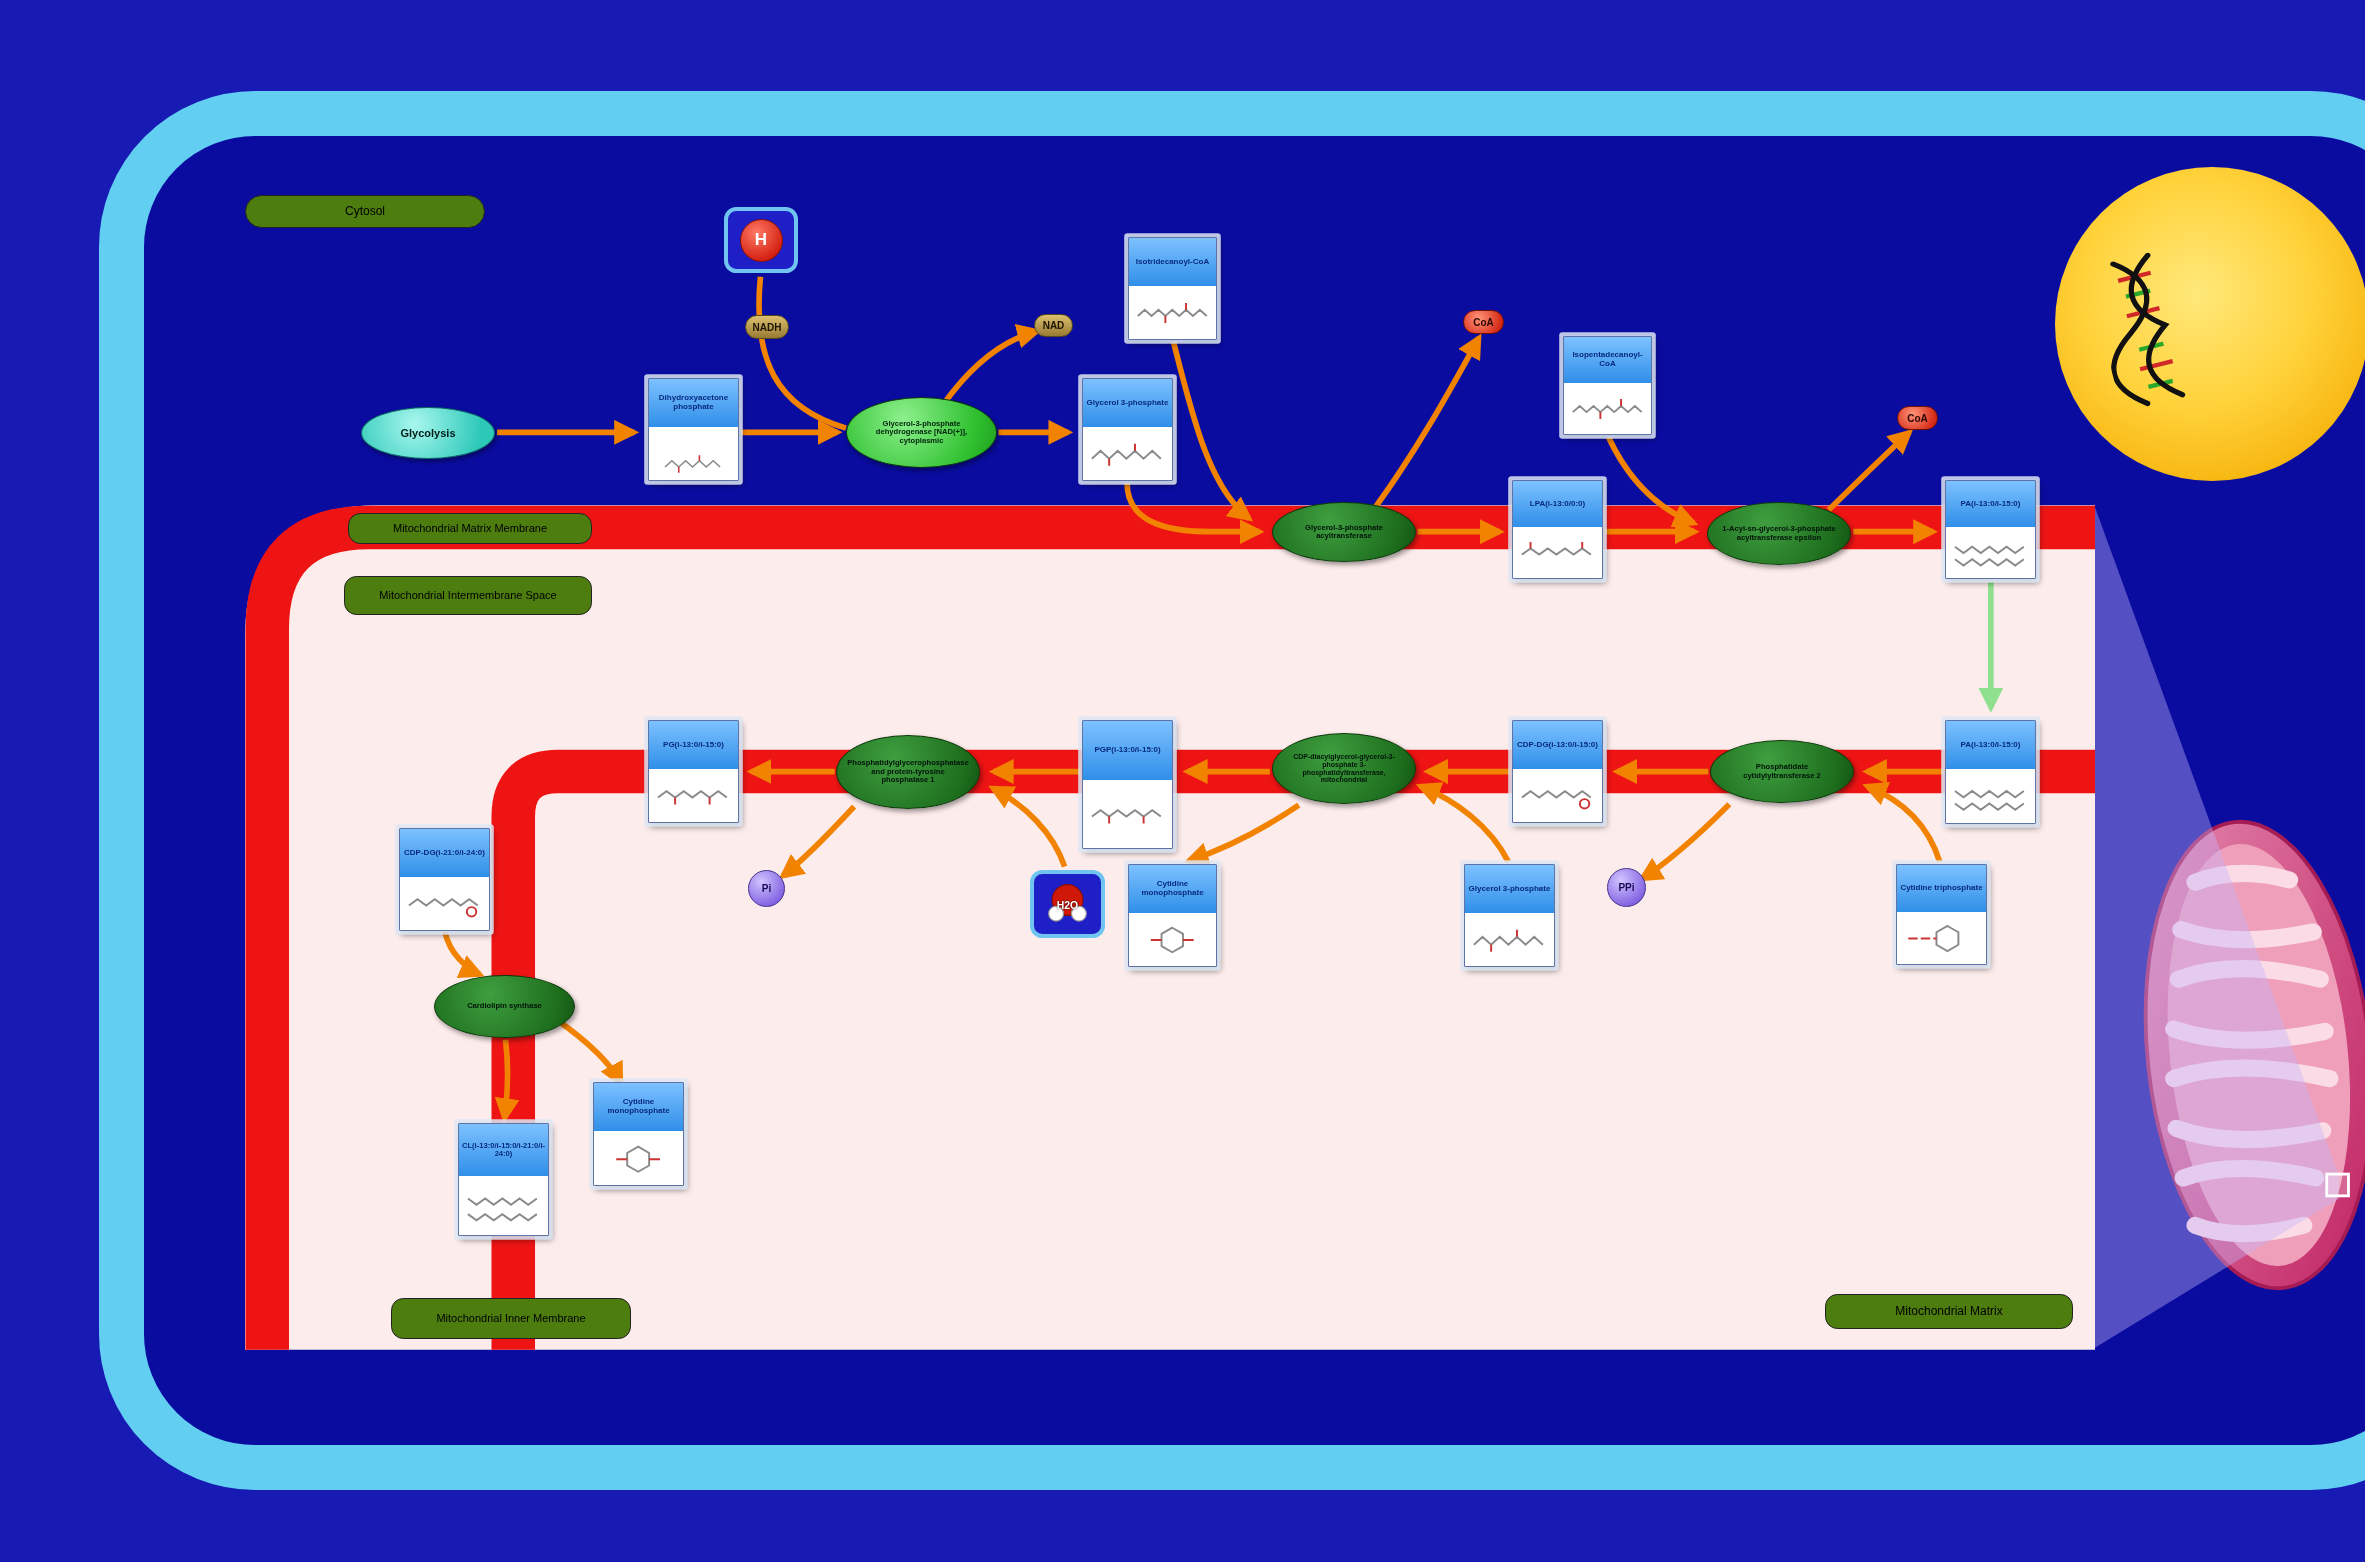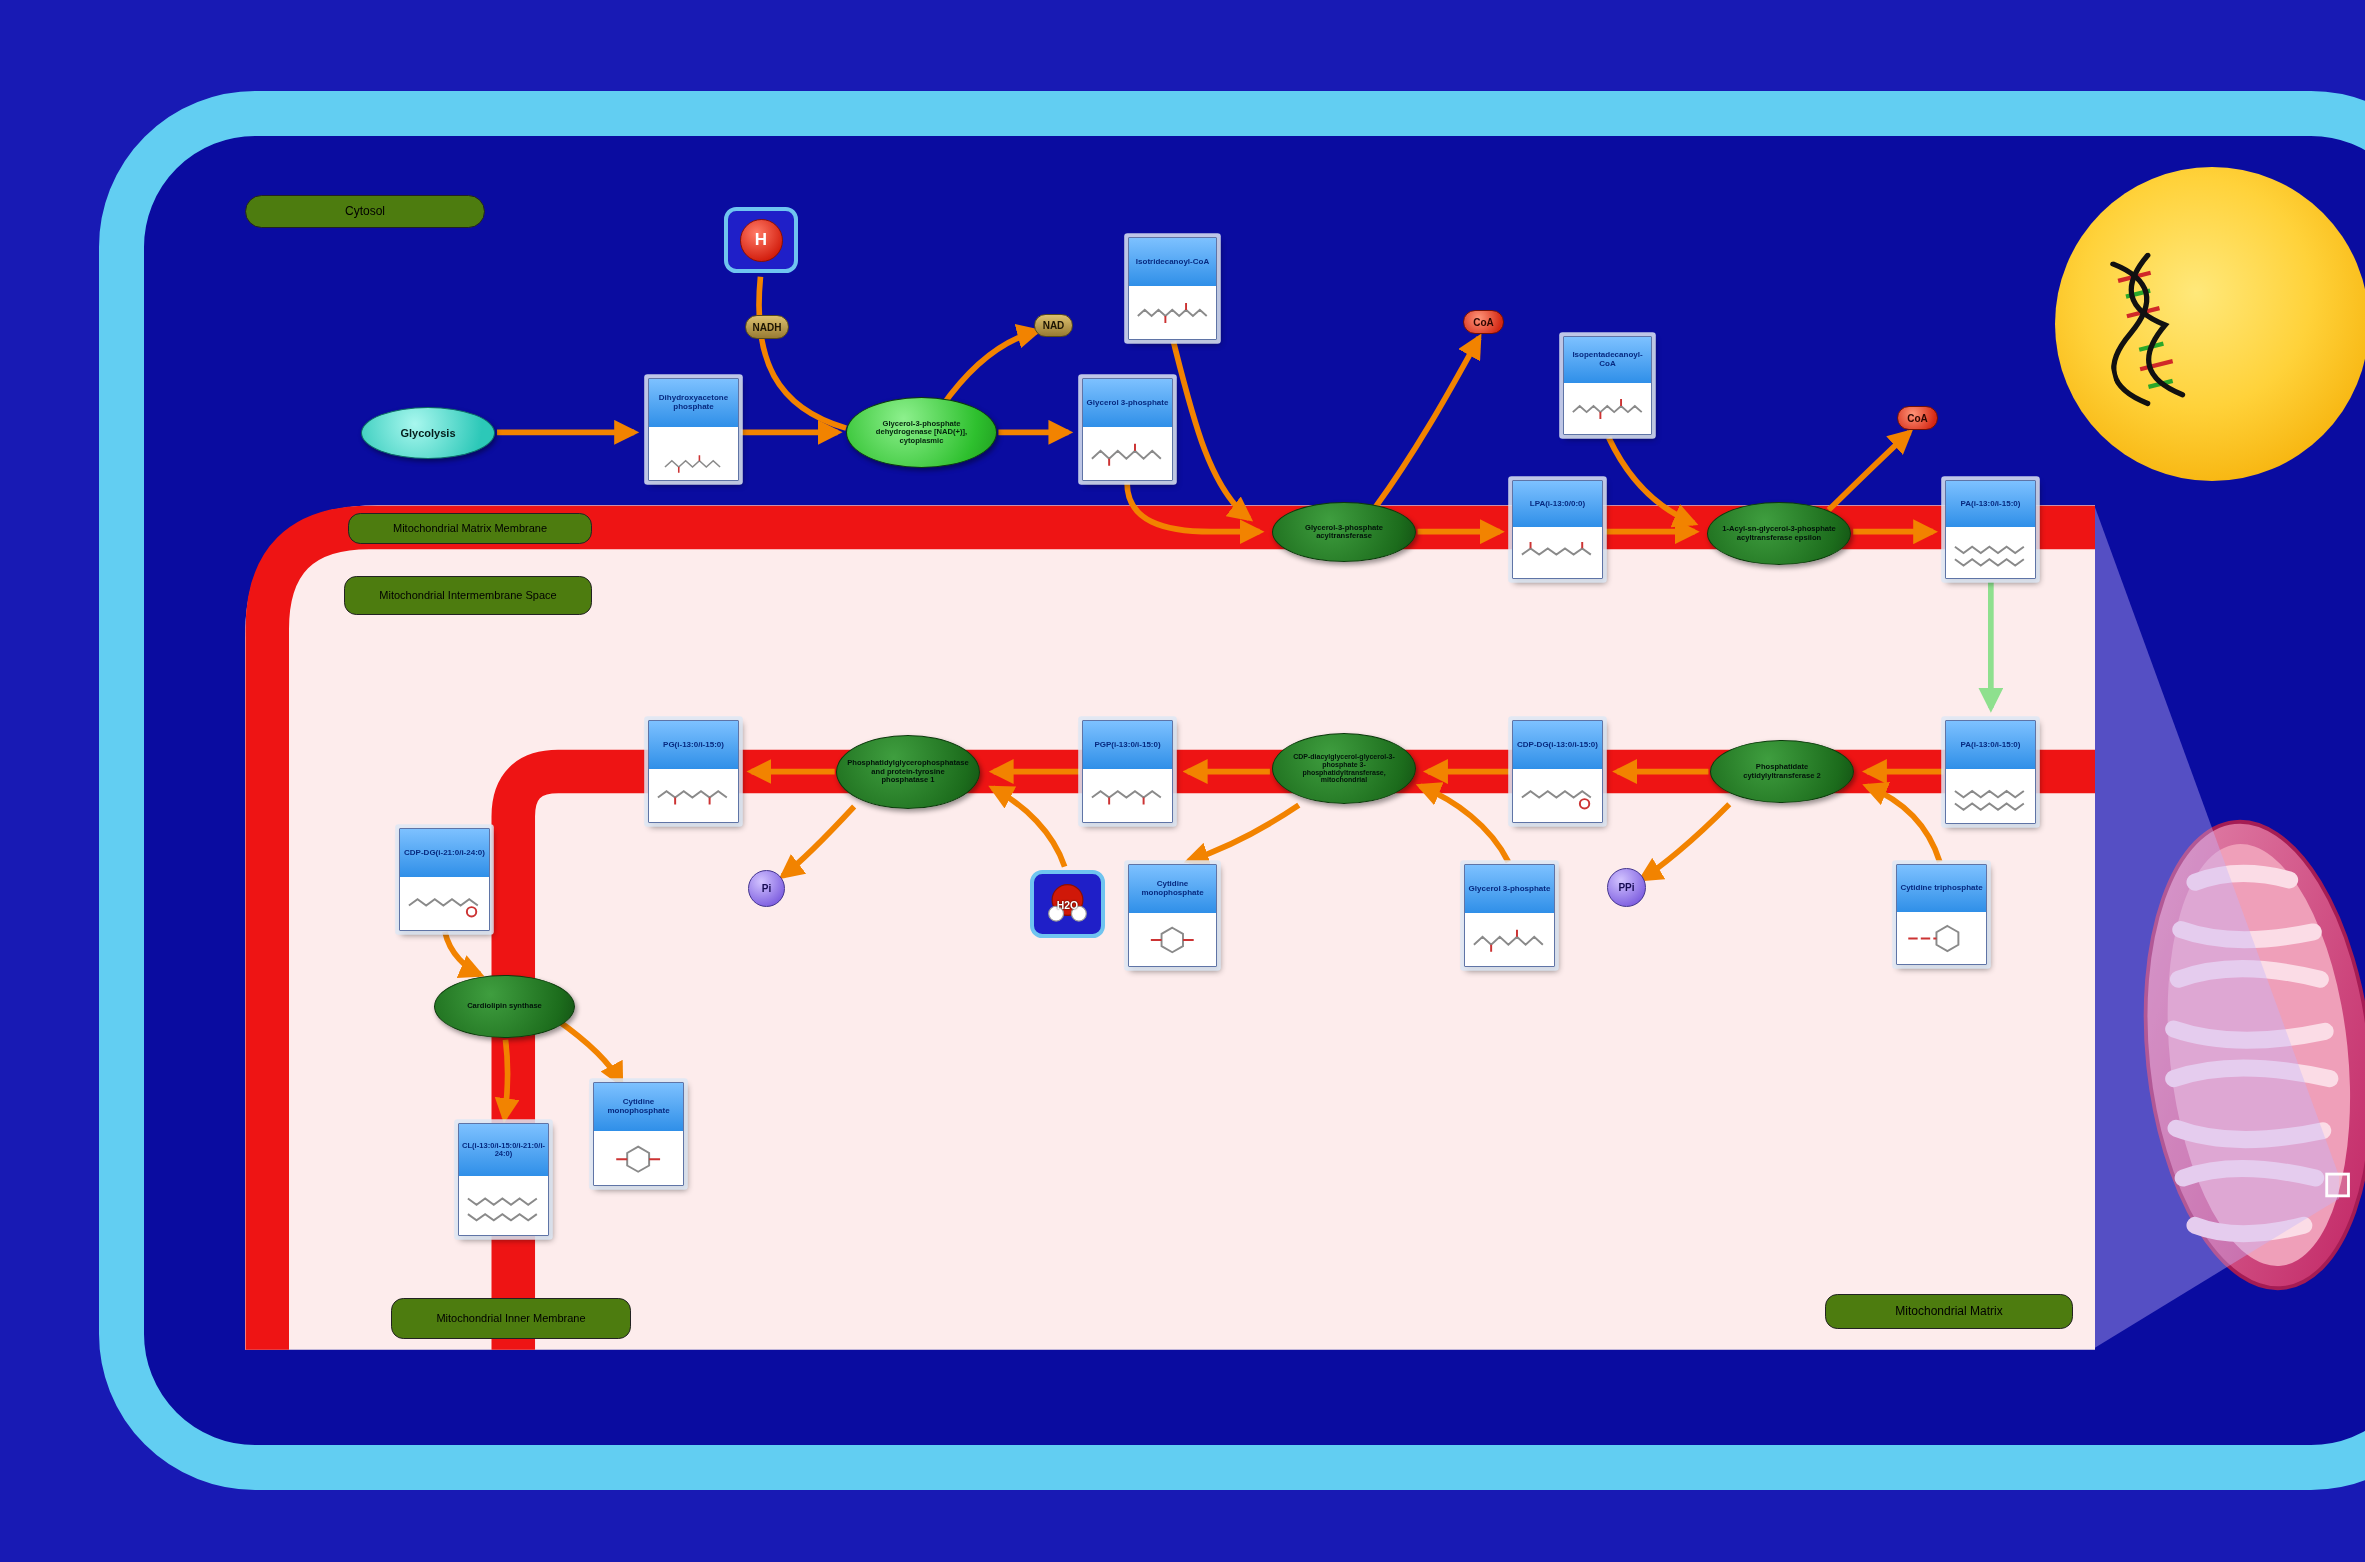--- a/index.html
+++ b/index.html
@@ -291,21 +291,21 @@
 </div>
 <div class="node" style="left:1512px;top:720px;width:91px;height:103px;">
   <div class="node-head">CDP-DG(i-13:0/i-15:0)</div>
   <div class="node-body">
       <svg class="struct" viewBox="0 0 100 50">
         <polyline points="5,28 16,20 27,28 38,20 49,28 60,20 71,28 82,20 93,28" fill="none" stroke="#8a8a8a" stroke-width="2.5"></polyline>
         <circle cx="85" cy="36" r="6" fill="none" stroke="#cc3333" stroke-width="2.5"></circle>
       </svg>
     </div>
 </div>
-<div class="node" style="left:1082px;top:720px;width:91px;height:103px;">
+<div class="node" style="left:1082px;top:720px;width:91px;height:129px;">
   <div class="node-head">PGP(i-13:0/i-15:0)</div>
   <div class="node-body">
       <svg class="struct" viewBox="0 0 100 50">
         <polyline points="5,28 16,20 27,28 38,20 49,28 60,20 71,28 82,20 93,28" fill="none" stroke="#8a8a8a" stroke-width="2.5"></polyline>
         <path d="M27,28 v9 M71,28 v9" stroke="#cc3333" stroke-width="2.5"></path>
       </svg>
     </div>
 </div>
 <div class="node" style="left:648px;top:720px;width:91px;height:103px;">
   <div class="node-head">PG(i-13:0/i-15:0)</div>

